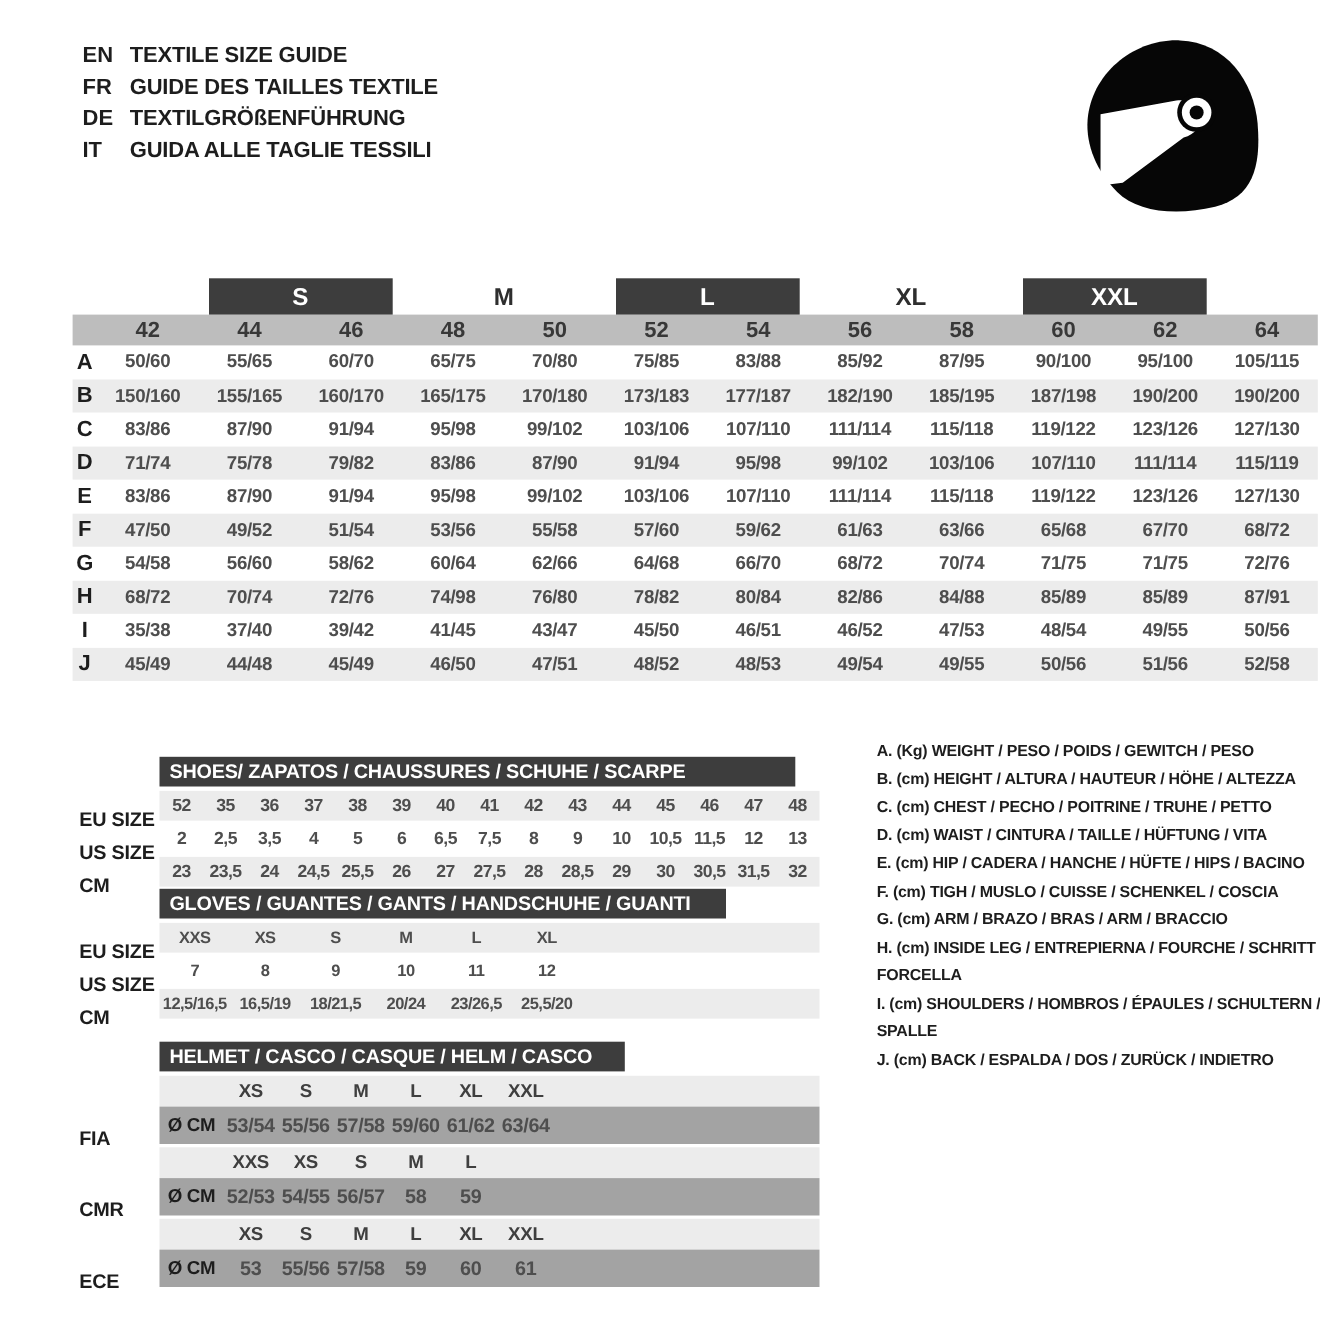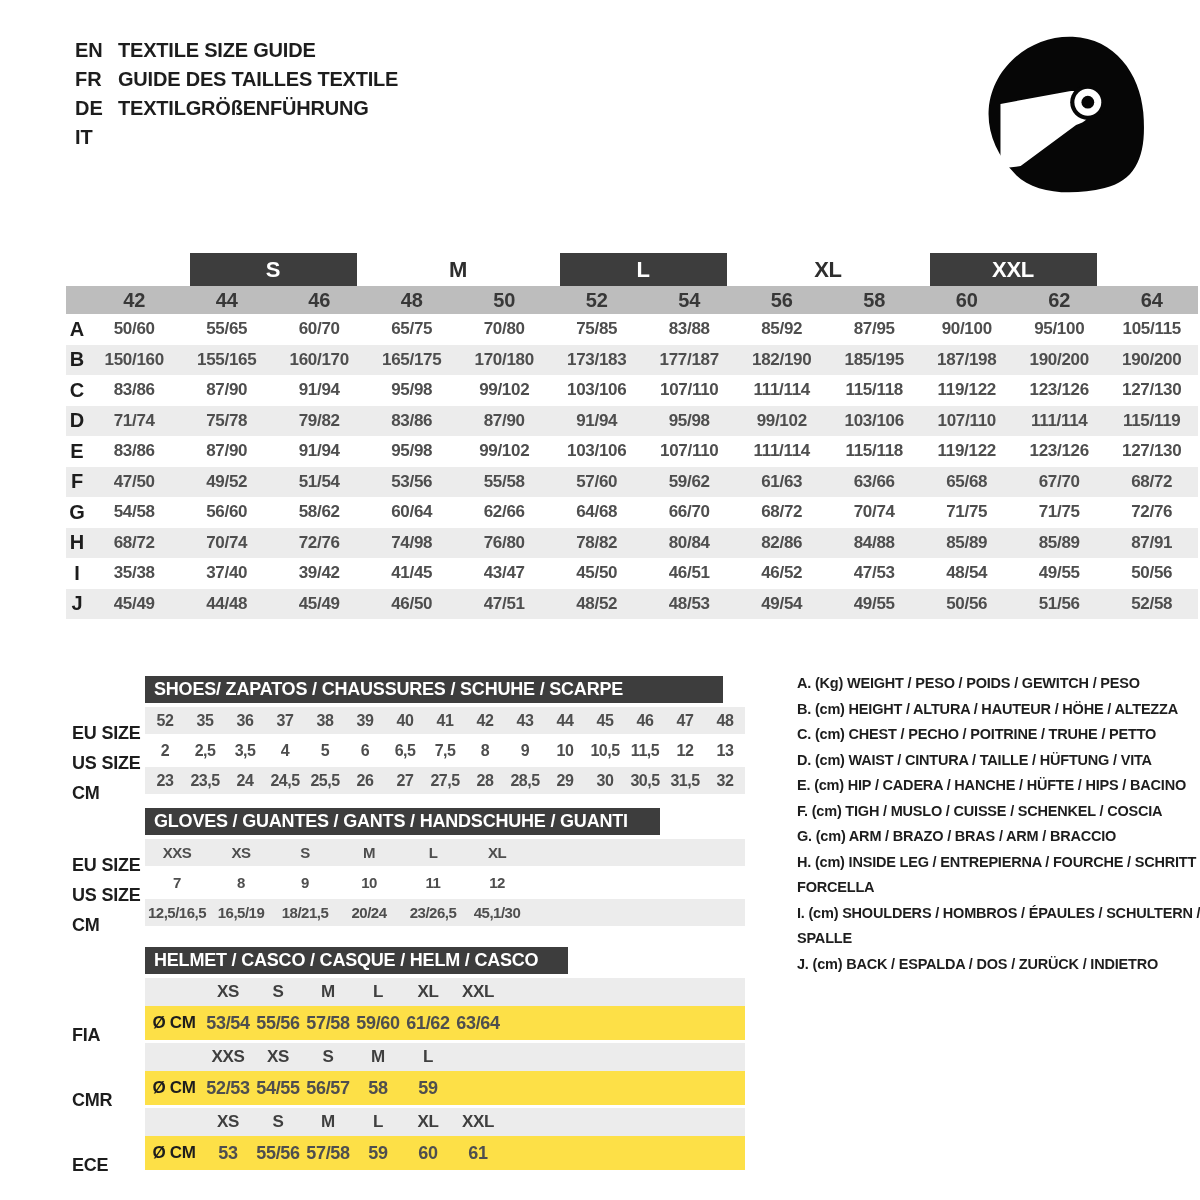--- a/index.html
+++ b/index.html
@@ -32,36 +32,36 @@
   .mt-data .cell{font-size:17px;color:#4e4e4e;letter-spacing:-0.3px;}
   .mt-data .letter{font-size:20px;color:#1d1d1d;letter-spacing:0;}
   
   .section{position:absolute;left:72px;width:710px;}
   #shoes-section{top:676px;}
   #gloves-section{top:808px;}
   #helmet-section{top:947px;}
   .bar{margin-left:73px;height:27px;background:#3d3d3d;color:#ffffff;
        font-size:18px;font-weight:bold;display:flex;align-items:center;
        padding-left:9px;letter-spacing:-0.2px;white-space:nowrap;margin-bottom:4px;}
-  #shoes-section .bar{width:569px;}
+  #shoes-section .bar{width:569px;margin-top:12px;}
   #gloves-section .bar{width:506px;}
   #helmet-section .bar{width:414px;}
   .rows{margin-left:73px;width:600px;}
   .srow{position:relative;display:grid;height:27px;margin-bottom:3px;align-items:center;}
   .srow.shaded{background:#ececec;}
   #shoes-rows .srow{grid-template-columns:repeat(15,40px) 1fr;}
   #gloves-rows .srow{grid-template-columns:repeat(6,64px) 1fr;}
   #shoes-rows .cell{font-size:16px;color:#4e4e4e;letter-spacing:-0.5px;}
   #gloves-rows .cell{font-size:15px;color:#4e4e4e;letter-spacing:-0.5px;}
   .side-label{position:absolute;left:-73px;top:50%;transform:translateY(-50%);
               font-size:18px;font-weight:bold;color:#1d1d1d;letter-spacing:-0.2px;white-space:nowrap;margin-top:12px;}
   .hrow{position:relative;display:grid;grid-template-columns:58px repeat(6,50px) 1fr;
         height:28px;align-items:center;}
   .hrow.shaded{background:#ececec;}
-  .hrow.vals{height:34px;margin-bottom:3px;background:#fde047;}
+  .hrow.vals{height:34px;margin-bottom:3px;background:#a3a3a3;}
   .hrow .cell{font-size:18px;color:#4e4e4e;letter-spacing:-0.3px;}
   .hrow.shaded .cell{font-size:17px;color:#3f3f3f;}
   .hrow .unit{font-size:17px;color:#1d1d1d;}
   
   #legend{position:absolute;left:797px;top:671px;width:412px;}
   .legend-line{font-size:14.5px;font-weight:bold;color:#1d1d1d;
                line-height:25.5px;letter-spacing:-0.2px;}
 </style>
 </head>
 <body>
@@ -76,20 +76,21 @@
       <div class="lang-row">
         <span class="lang-code">FR</span>
         <span class="lang-title">GUIDE DES TAILLES TEXTILE</span>
       </div>
       <div class="lang-row">
         <span class="lang-code">DE</span>
         <span class="lang-title">TEXTILGRÖßENFÜHRUNG</span>
       </div>
       <div class="lang-row">
         <span class="lang-code">IT</span>
+        <span class="lang-title">GUIDA ALLE TAGLIE TESSILI</span>
       </div>
     </div>
 
   <svg id="helmet-icon" viewBox="0 0 100 100" aria-hidden="true">
     <path d="M54,4 C79,5 94,26 96,49 C98,73 93,89 73,94 C52,99 31,97 20,86 C9,75 3,61 4,47 C6,22 29,3 54,4 Z" fill="#060606"></path>
     <path d="M11,44 L52,36.5 C59,35.5 64,39 65,44.5 C66,50.5 62,55 56,56.5 L23,81 L11,82.5 Z" fill="#ffffff"></path>
     <circle cx="63" cy="43" r="10.5" fill="#060606"></circle>
     <circle cx="63" cy="43" r="8" fill="#ffffff"></circle>
     <circle cx="63" cy="43" r="3.8" fill="#060606"></circle>
   </svg>
@@ -353,21 +354,21 @@
           <div class="cell">11</div>
           <div class="cell">12</div>
         </div>
         <div class="srow shaded">
           <span class="side-label">CM</span>
           <div class="cell">12,5/16,5</div>
           <div class="cell">16,5/19</div>
           <div class="cell">18/21,5</div>
           <div class="cell">20/24</div>
           <div class="cell">23/26,5</div>
-          <div class="cell">45,1/30</div>
+          <div class="cell">25,5/20</div>
         </div>
       </div>
   </div>
 
   <div id="helmet-section" class="section">
     <div class="bar">HELMET / CASCO / CASQUE / HELM / CASCO</div>
     <div class="rows" id="helmet-rows">
         <div class="hrow shaded">
           <div class="cell"></div>
           <div class="cell">XS</div>

